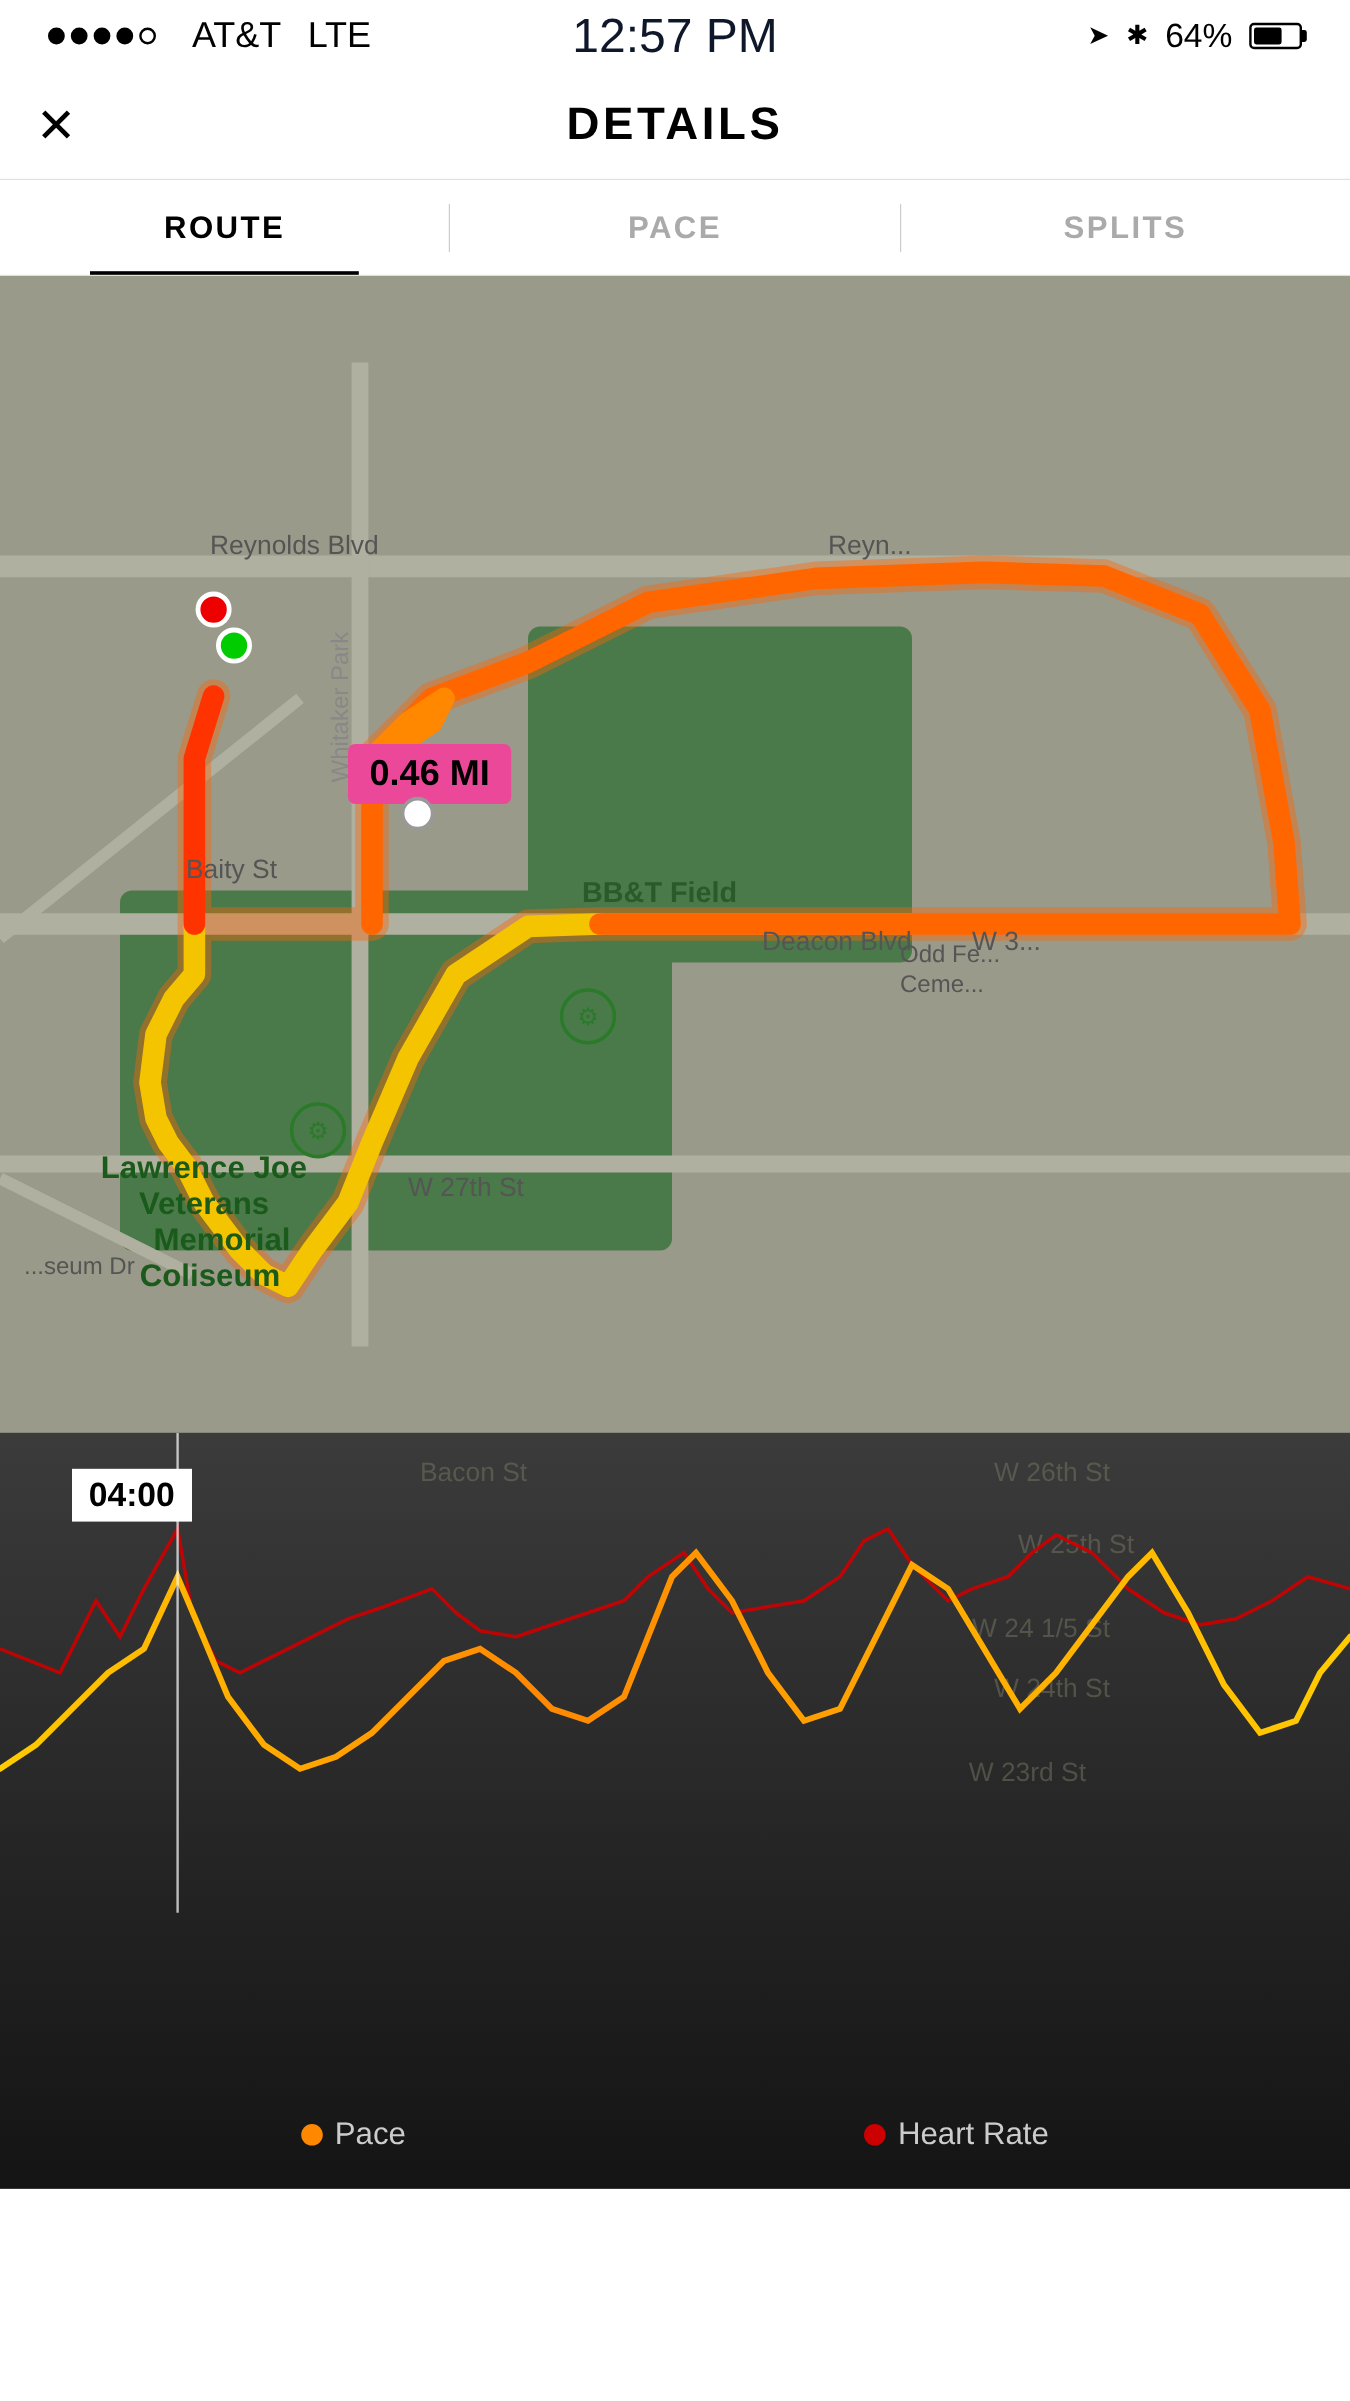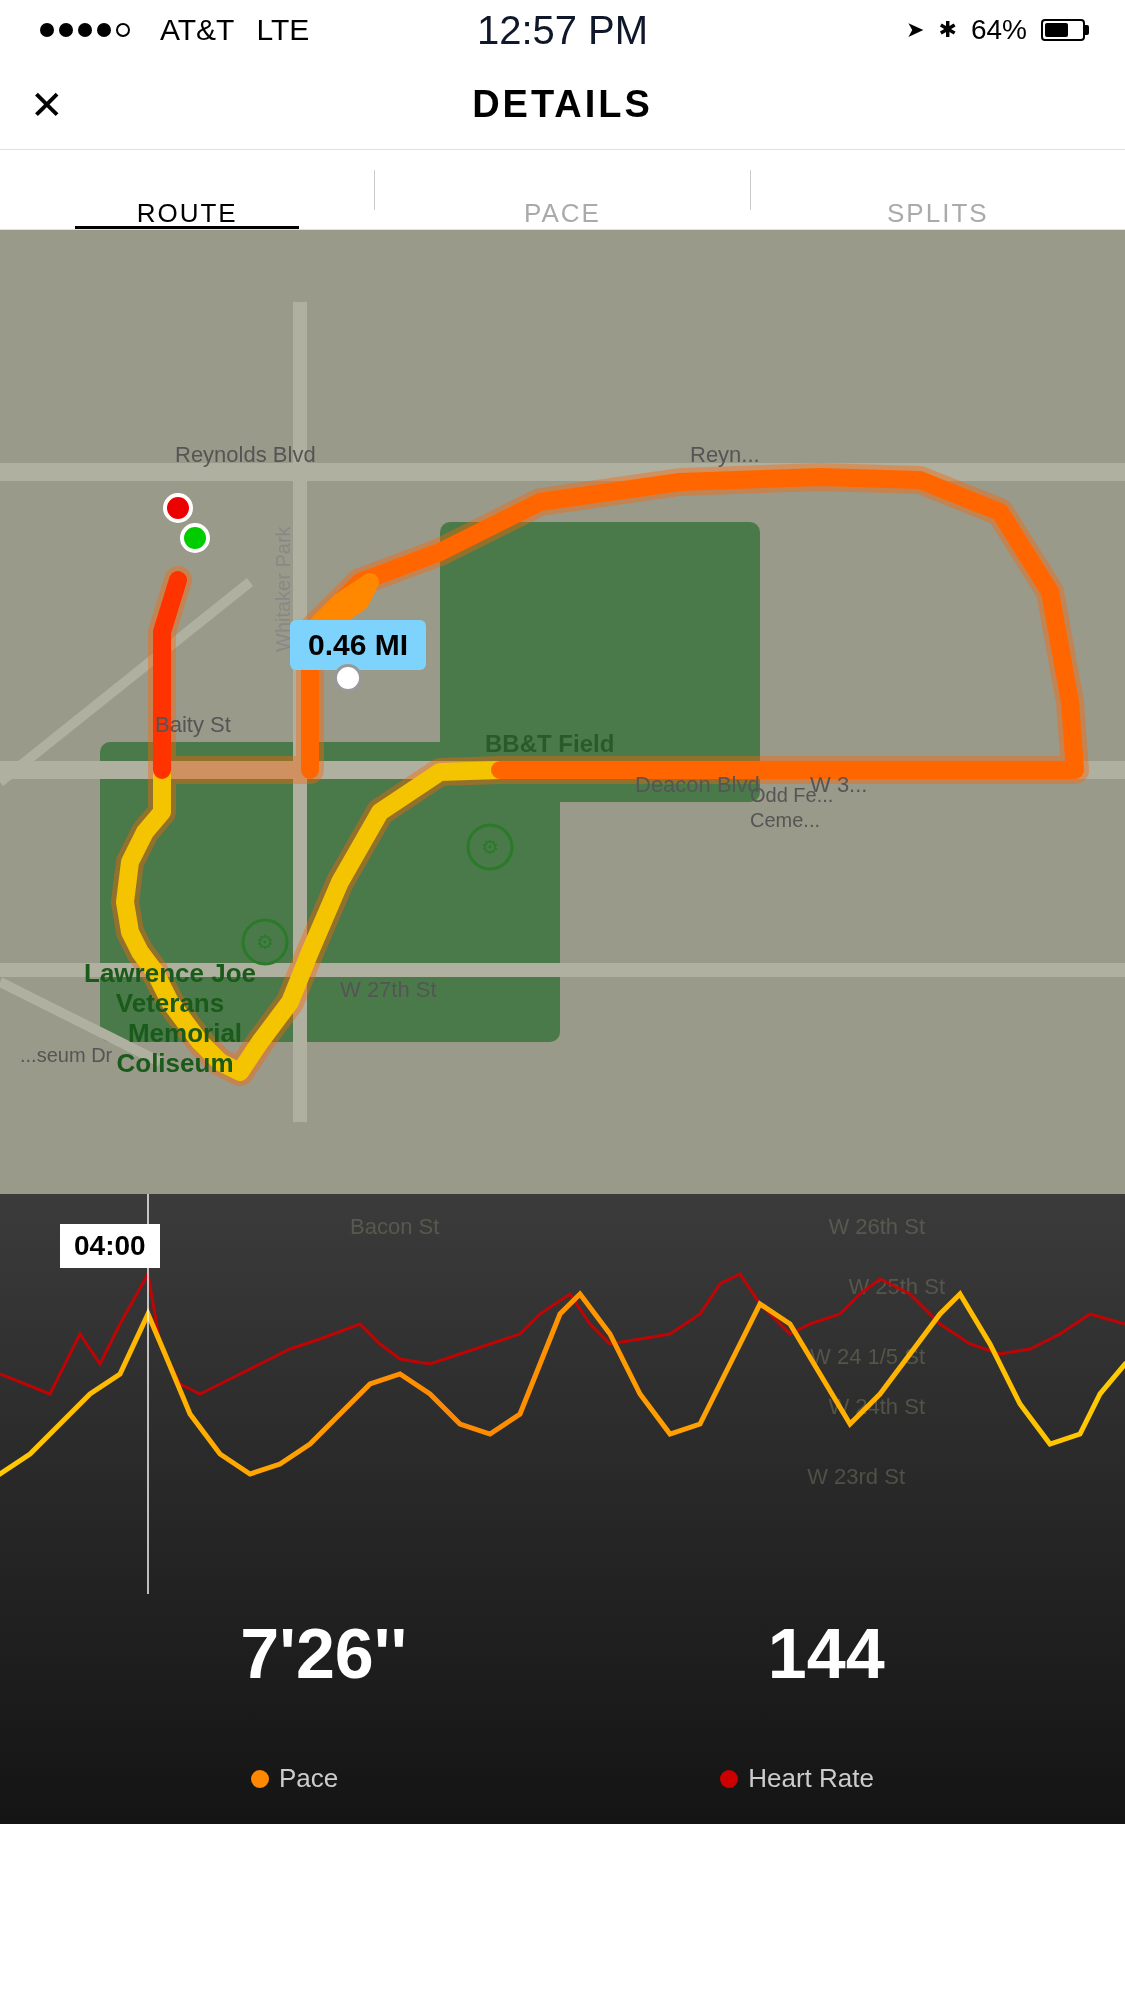--- a/index.html
+++ b/index.html
@@ -134,26 +134,26 @@
     .tabs {
       height: 80px;
       background: #fff;
       display: flex;
       align-items: center;
       border-bottom: 1px solid #e0e0e0;
     }
     .tab {
       flex: 1;
       display: flex;
-      align-items: flex-end;
+      align-items: center;
       justify-content: center;
       height: 100%;
       font-size: 26px;
       letter-spacing: 2px;
-      font-weight: 400;
+      font-weight: 700;
       color: #aaa;
       cursor: pointer;
       position: relative;
     }
     .tab.active {
       color: #000;
     }
     .tab.active::after {
       content: '';
       position: absolute;
@@ -183,21 +183,21 @@
       position: absolute;
       inset: 0;
       background: #9a9a8a;
     }
 
     
     .distance-label {
       position: absolute;
       top: 390px;
       left: 290px;
-      background: #7dd3fc;
+      background: #ec4899;
       border-radius: 6px;
       padding: 8px 18px;
       font-size: 30px;
       font-weight: 700;
       color: #000;
       white-space: nowrap;
       z-index: 5;
     }
 
     
@@ -638,24 +638,20 @@
       </linearGradient>
     </defs>
 
     <line x1="148" y1="0" x2="148" y2="400" stroke="rgba(255,255,255,0.7)" stroke-width="2"></line>
   </svg>
 
   <div class="time-tooltip">
     <span>04:00</span>
   </div>
 
-  <div class="stats-row">
-    <span class="stat-value">7'26''</span>
-    <span class="stat-value">144</span>
-  </div>
 
   <div class="legend-row">
     <div class="legend-item">
       <div class="legend-dot" style="background:#ff8800;"></div>
       <span class="legend-label">Pace</span>
     </div>
     <div class="legend-item">
       <div class="legend-dot" style="background:#cc0000;"></div>
       <span class="legend-label">Heart Rate</span>
     </div>

